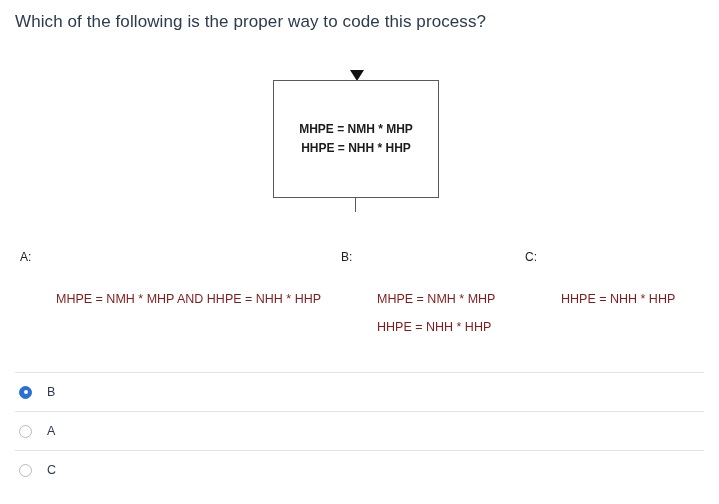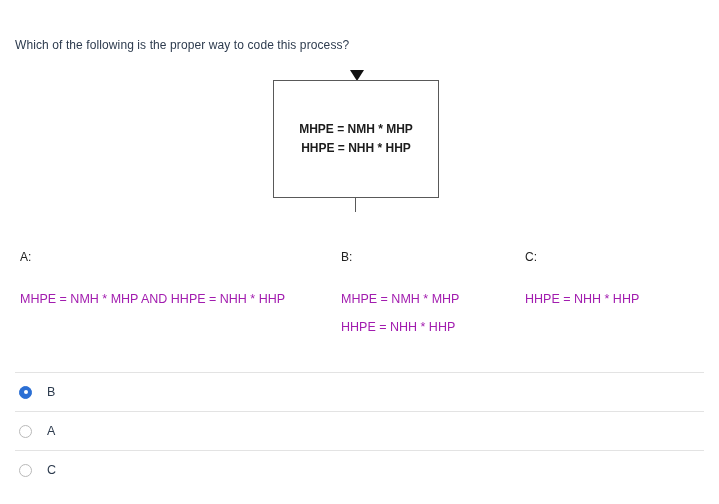--- a/index.html
+++ b/index.html
@@ -12,22 +12,22 @@
     background: #ffffff;
     font-family: "Liberation Sans", sans-serif;
     overflow: hidden;
     position: relative;
   }
 
   
   .question {
     position: absolute;
     left: 15px;
-    top: 38px;
-    font-size: 12px;
+    top: 12px;
+    font-size: 17px;
     color: #2d3b4e;
     letter-spacing: 0.1px;
     white-space: nowrap;
   }
 
   
   .diagram {
     position: absolute;
     left: 0;
     top: 0;
@@ -92,23 +92,24 @@
   .opt-col-a { left: 20px;  width: 300px; }
   .opt-col-b { left: 341px; width: 170px; }
   .opt-col-c { left: 525px; width: 180px; }
   .opt-key {
     font-size: 12px;
     color: #222222;
     margin-bottom: 21px;
   }
   .opt-line {
     font-size: 12.5px;
-    color: #a21caf;
+    color: #7f1d1d;
     line-height: 28px;
     white-space: nowrap;
+    margin-left: 36px;
   }
 
   
   .choices {
     position: absolute;
     left: 0;
     top: 372px;
     width: 719px;
   }
   .choice-row {

